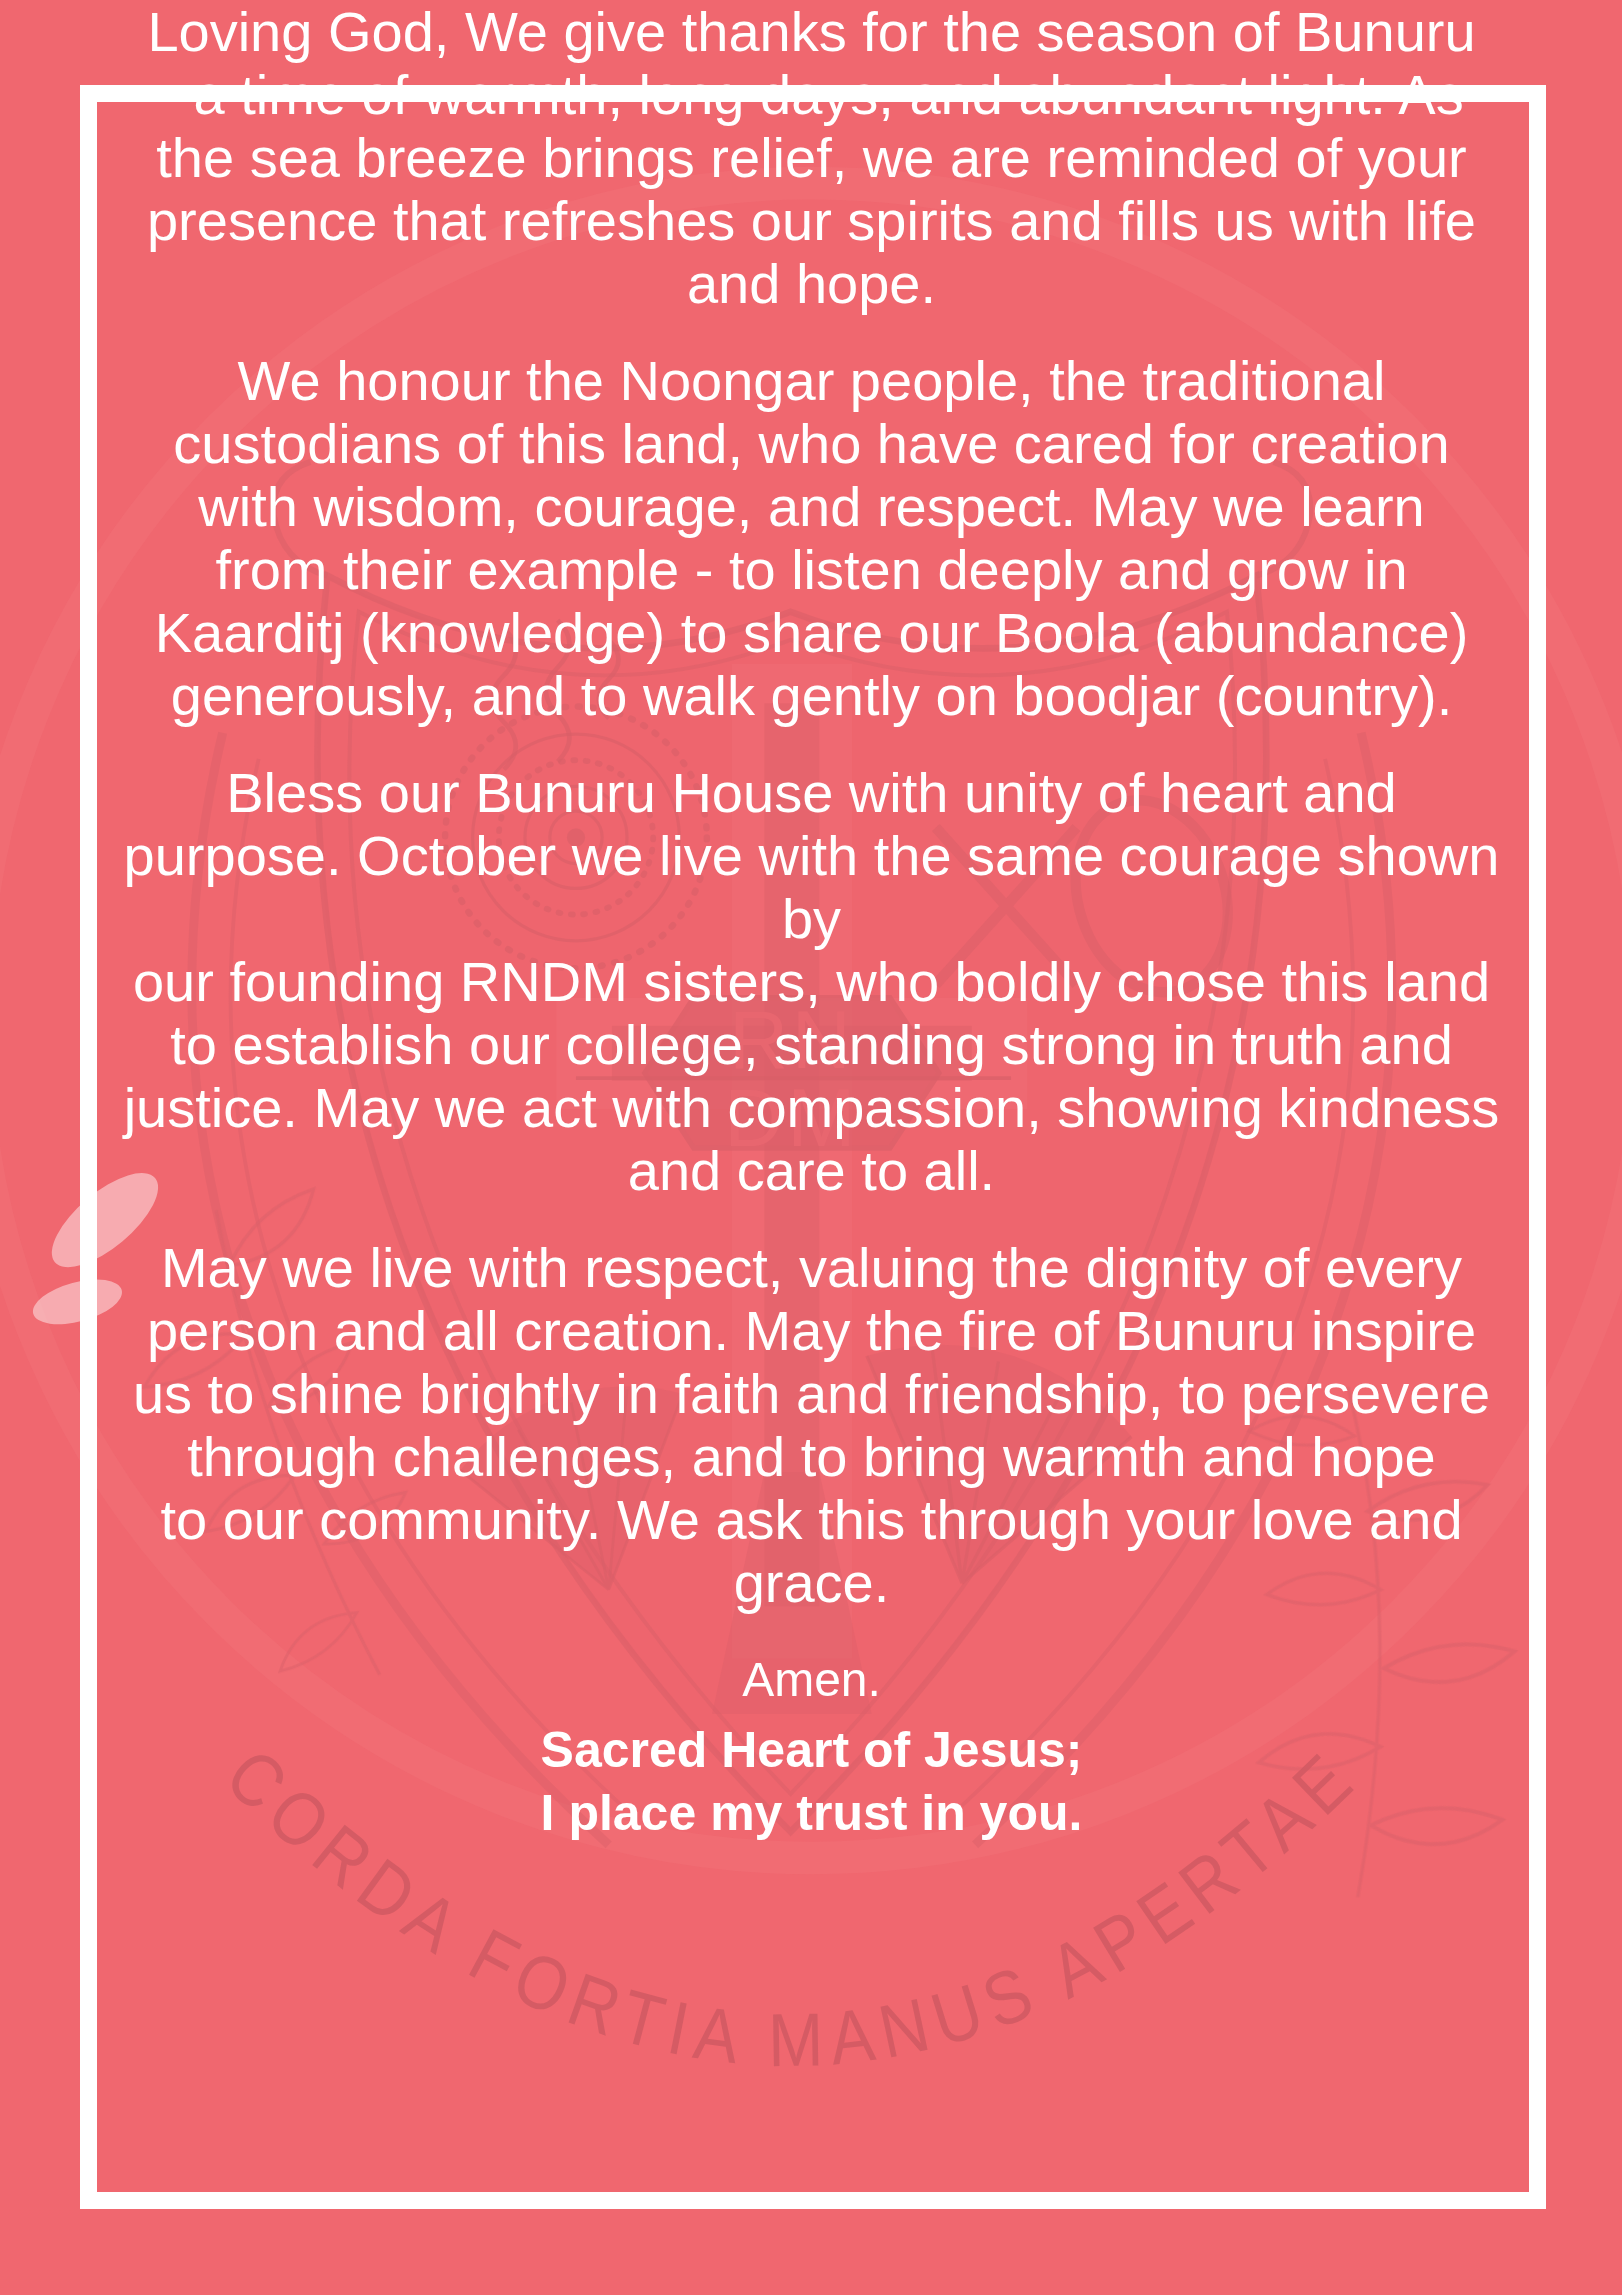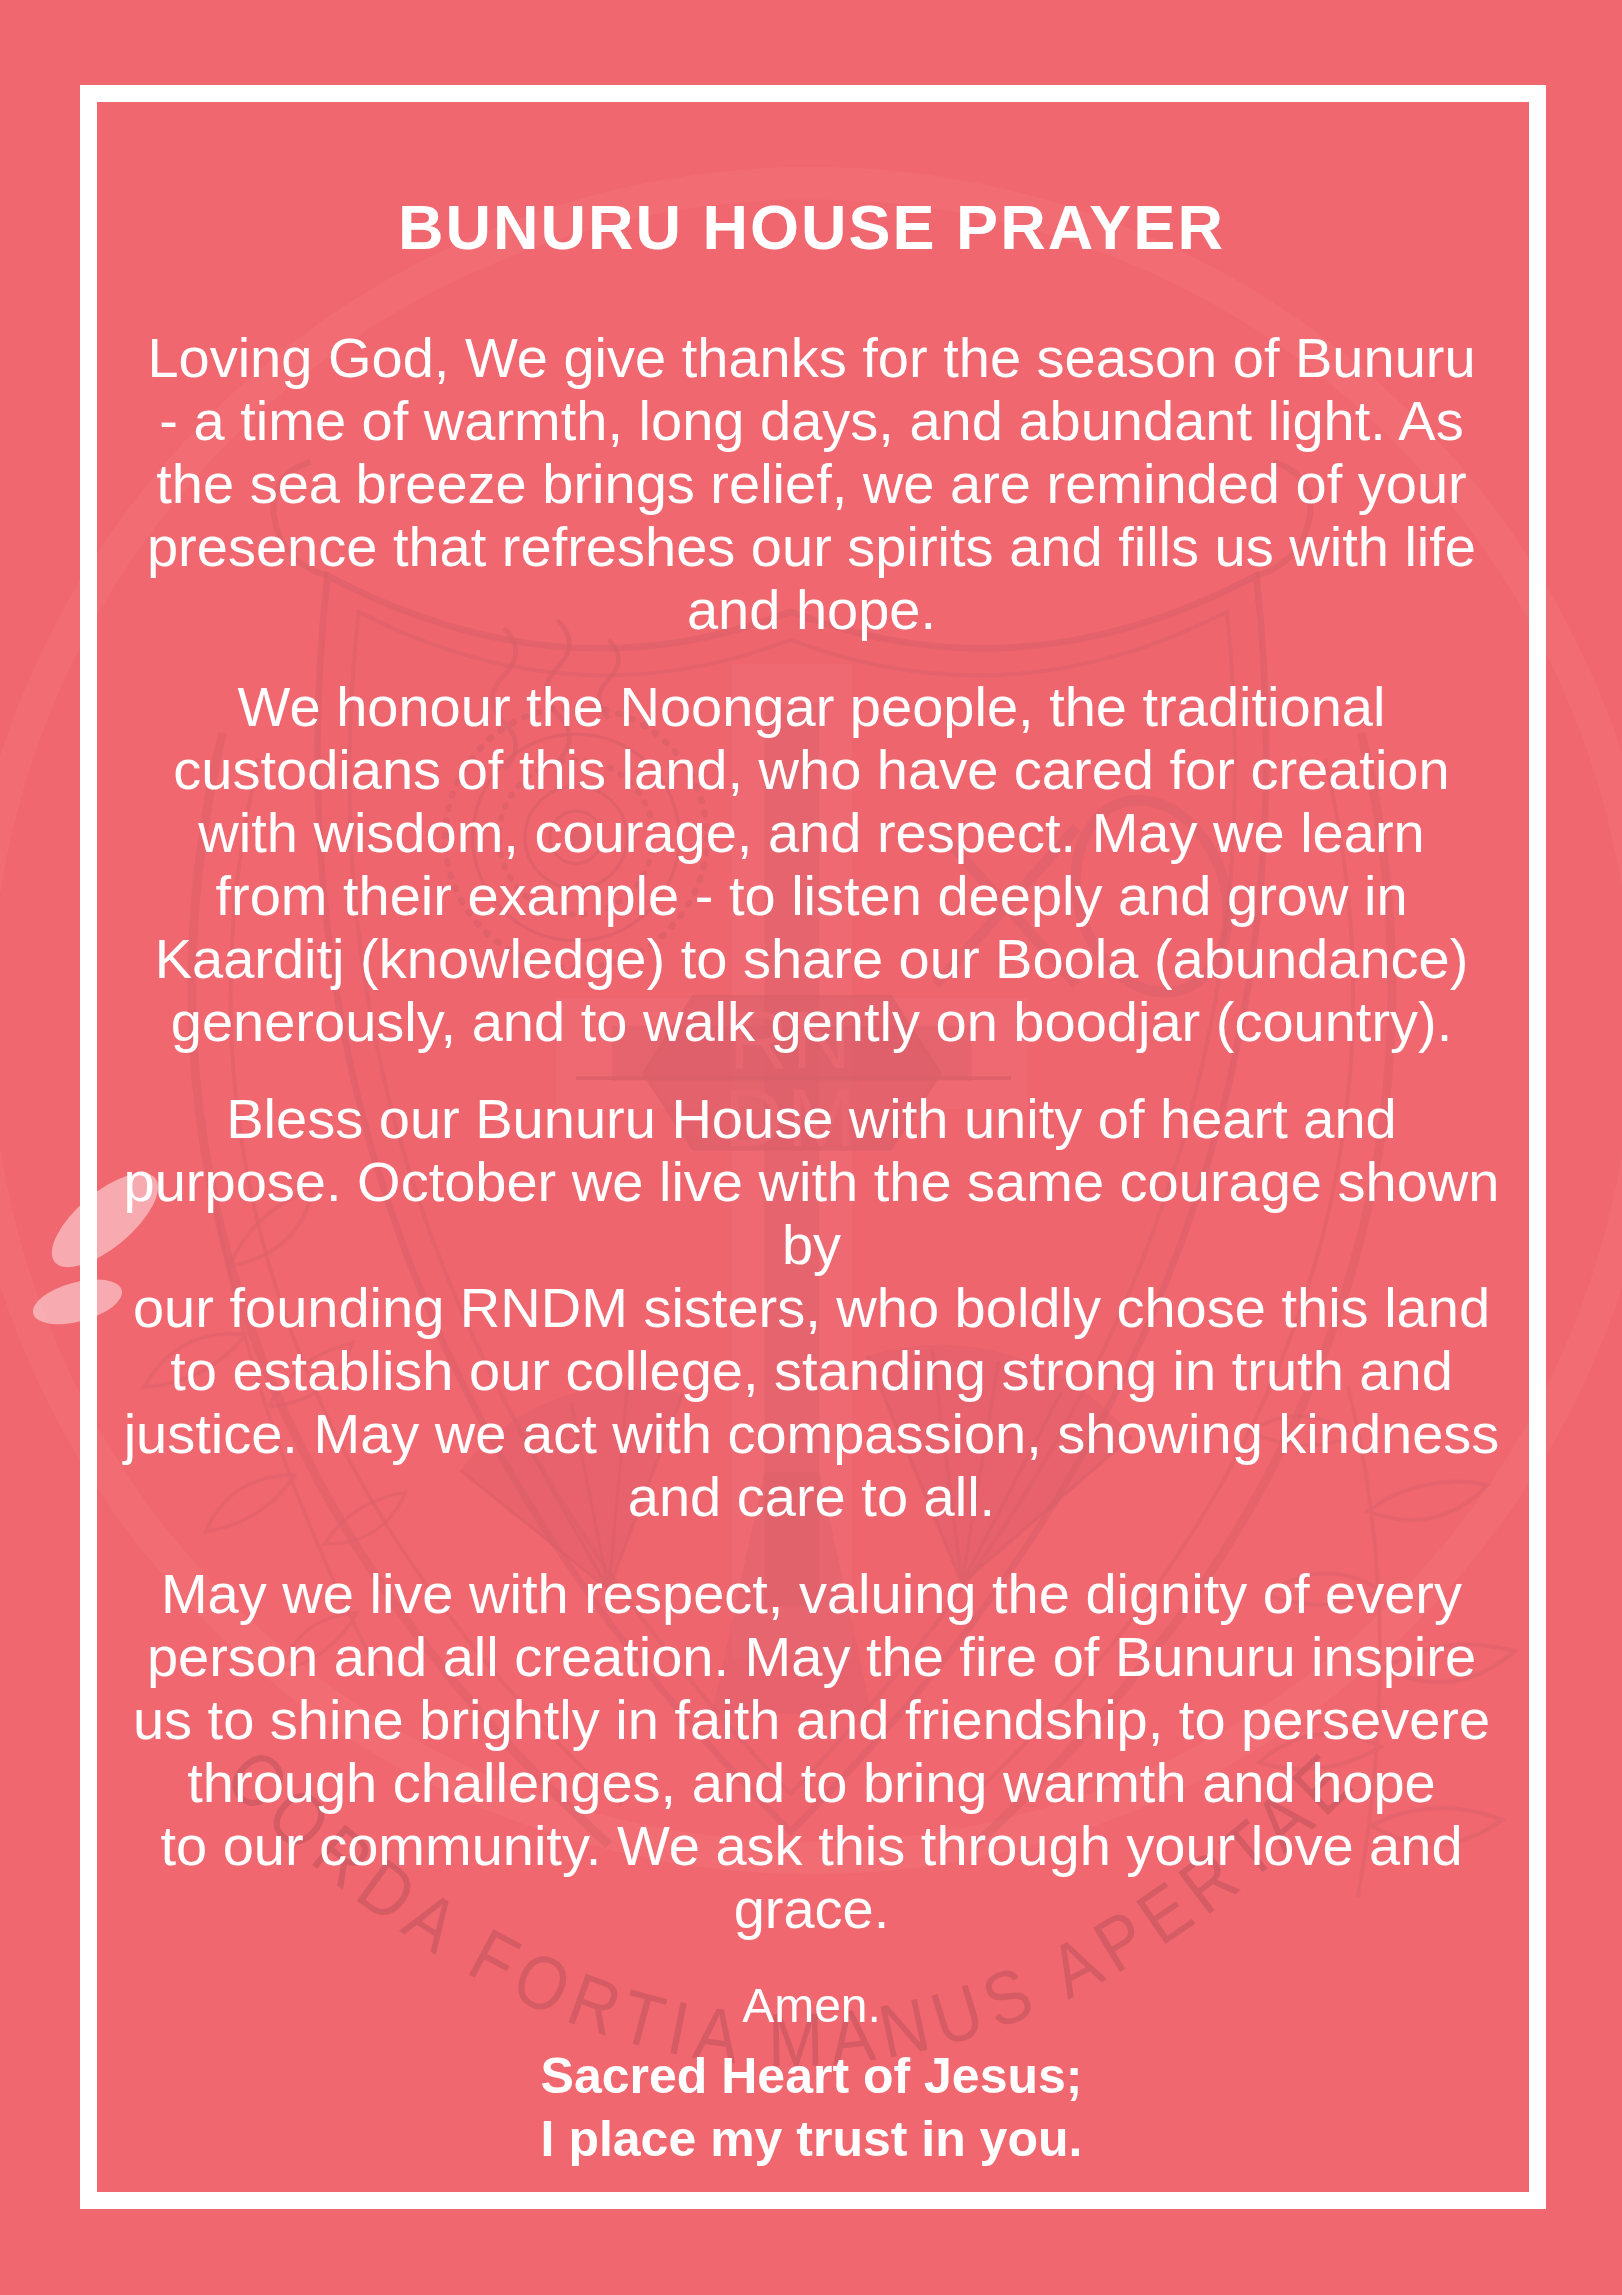--- a/index.html
+++ b/index.html
@@ -192,21 +192,20 @@
     </g>
 
     <text class="wm-motto">
       <textPath href="#mottoPath" startOffset="50%" text-anchor="middle" textLength="2000" lengthAdjust="spacingAndGlyphs">CORDA FORTIA MANUS APERTAE</textPath>
     </text>
   </svg>
 
   <div class="border-frame"></div>
 
   <main class="content">
-    <h1>BUNURU HOUSE PRAYER</h1>
 
     <p class="para">Loving God, We give thanks for the season of Bunuru
 - a time of warmth, long days, and abundant light. As
 the sea breeze brings relief, we are reminded of your
 presence that refreshes our spirits and fills us with life
 and hope.</p>
     <p class="para">We honour the Noongar people, the traditional
 custodians of this land, who have cared for creation
 with wisdom, courage, and respect. May we learn
 from their example - to listen deeply and grow in

